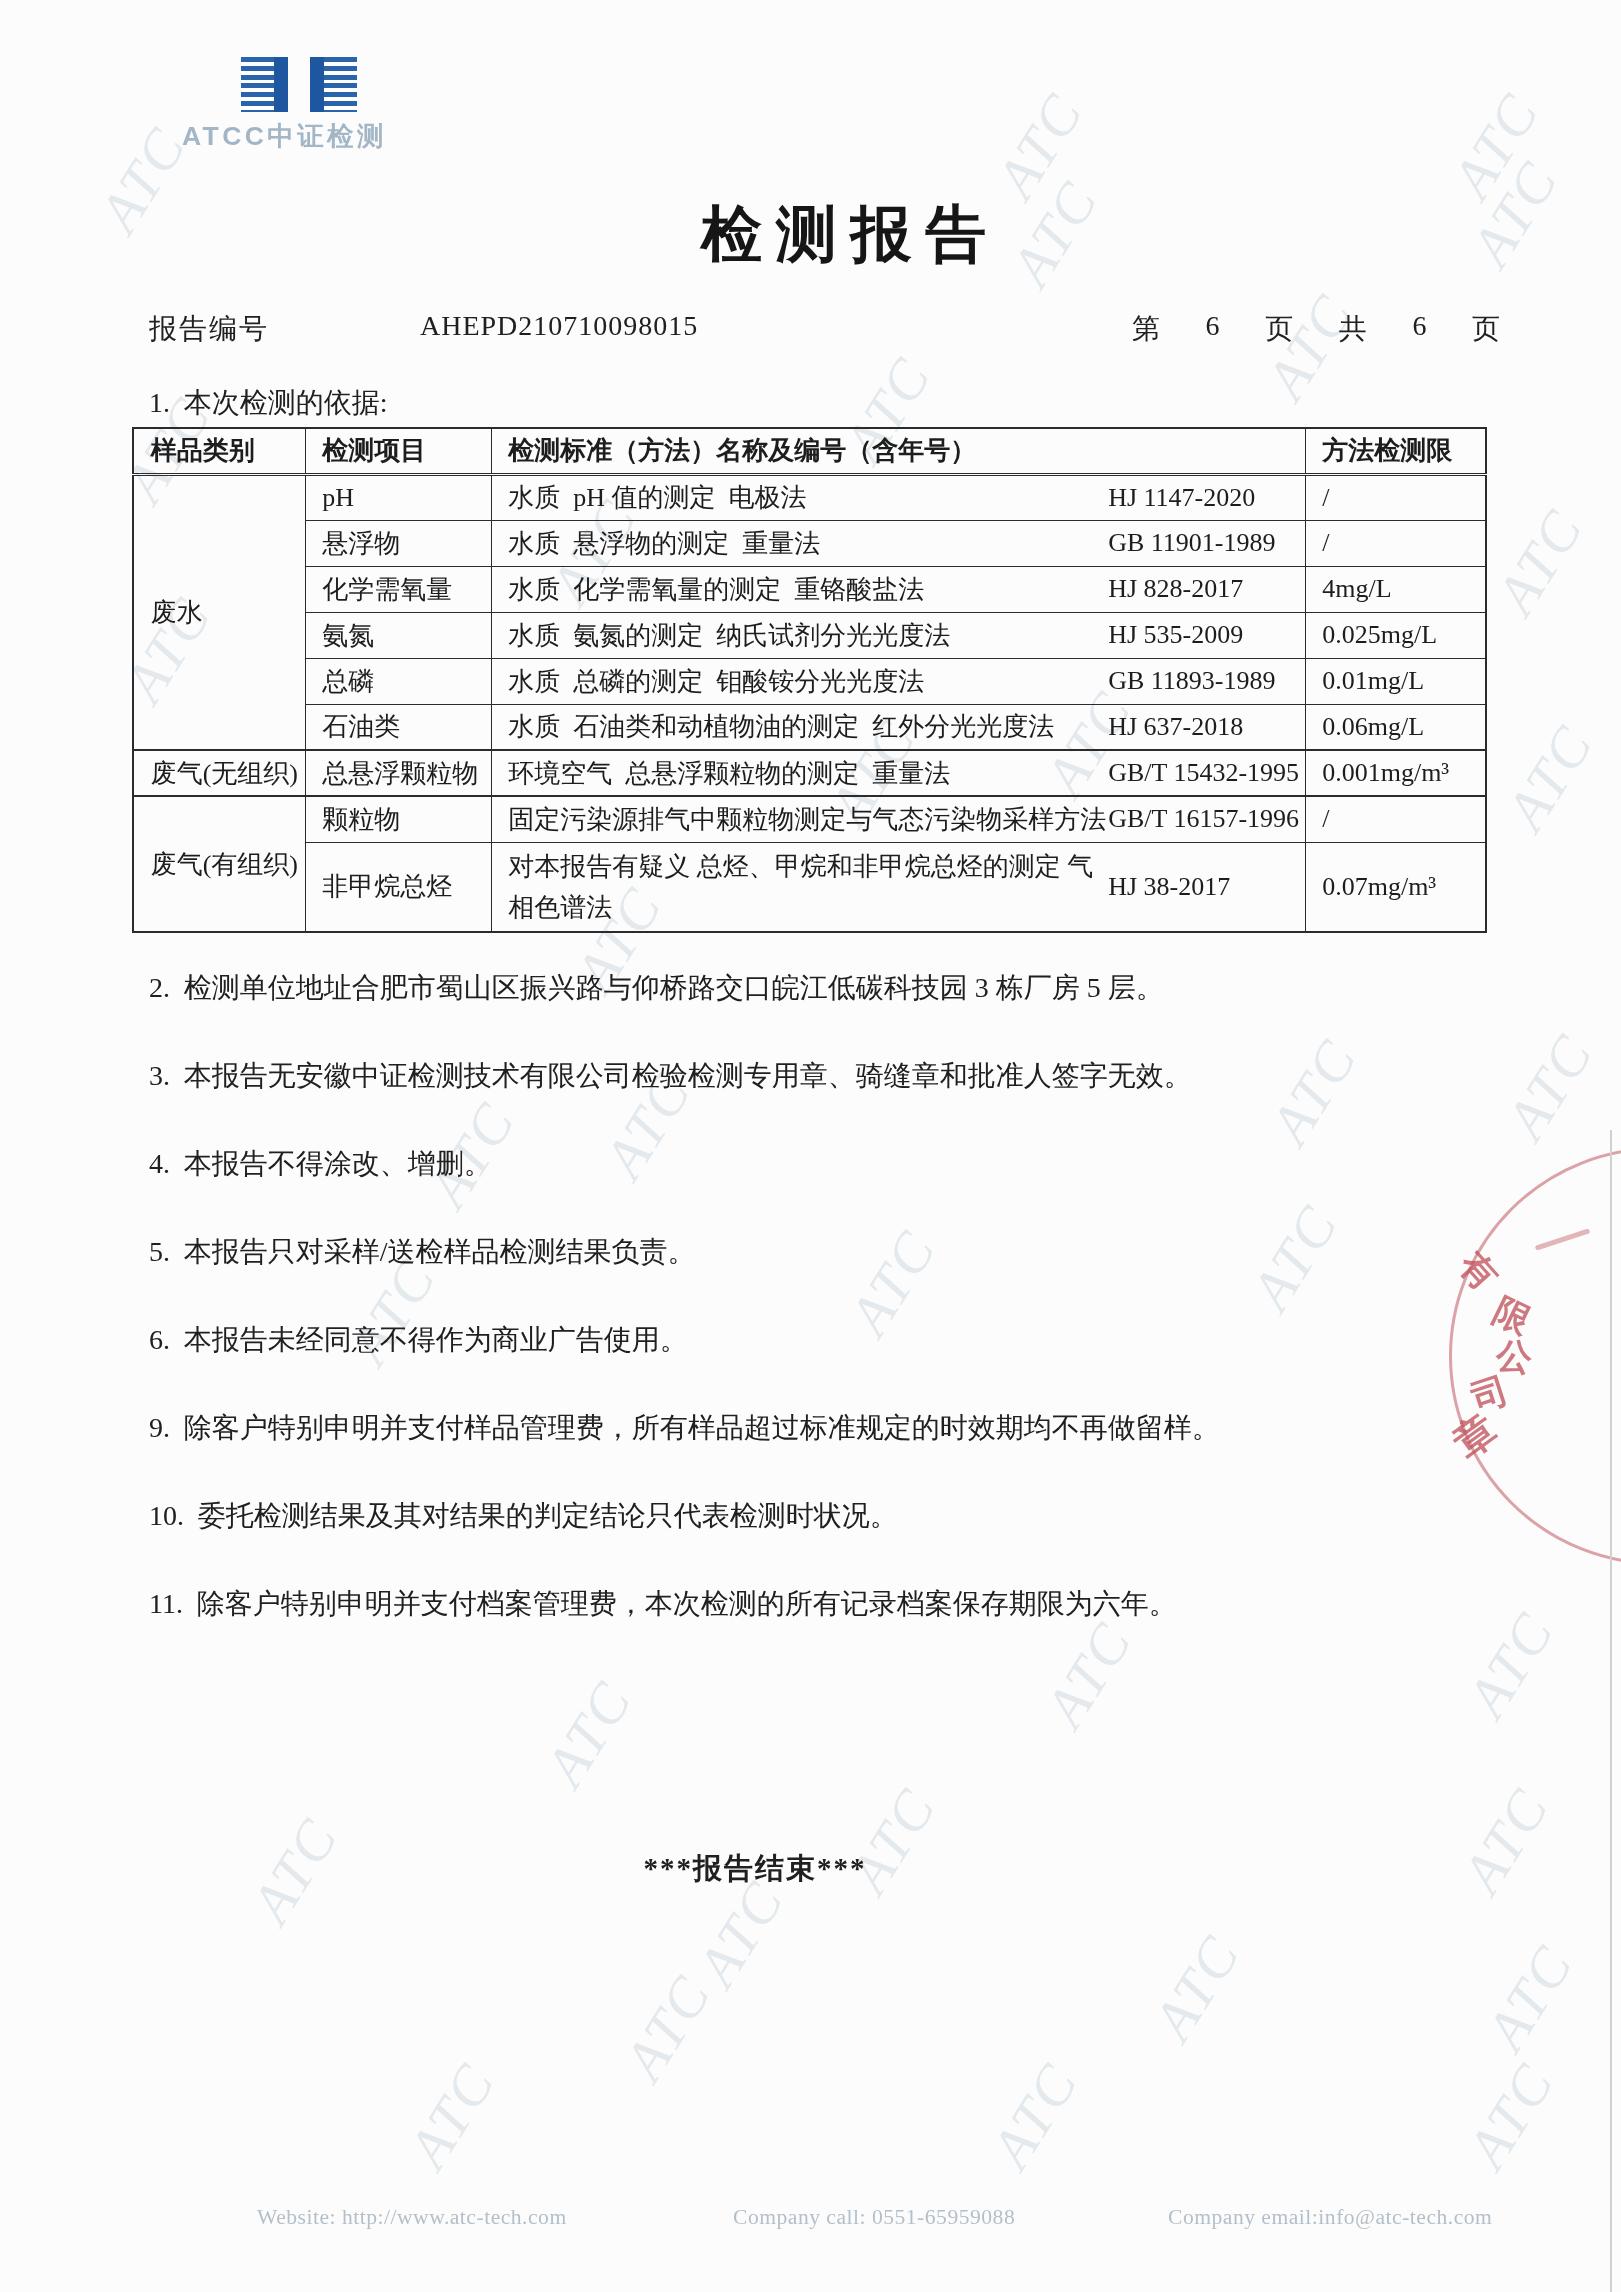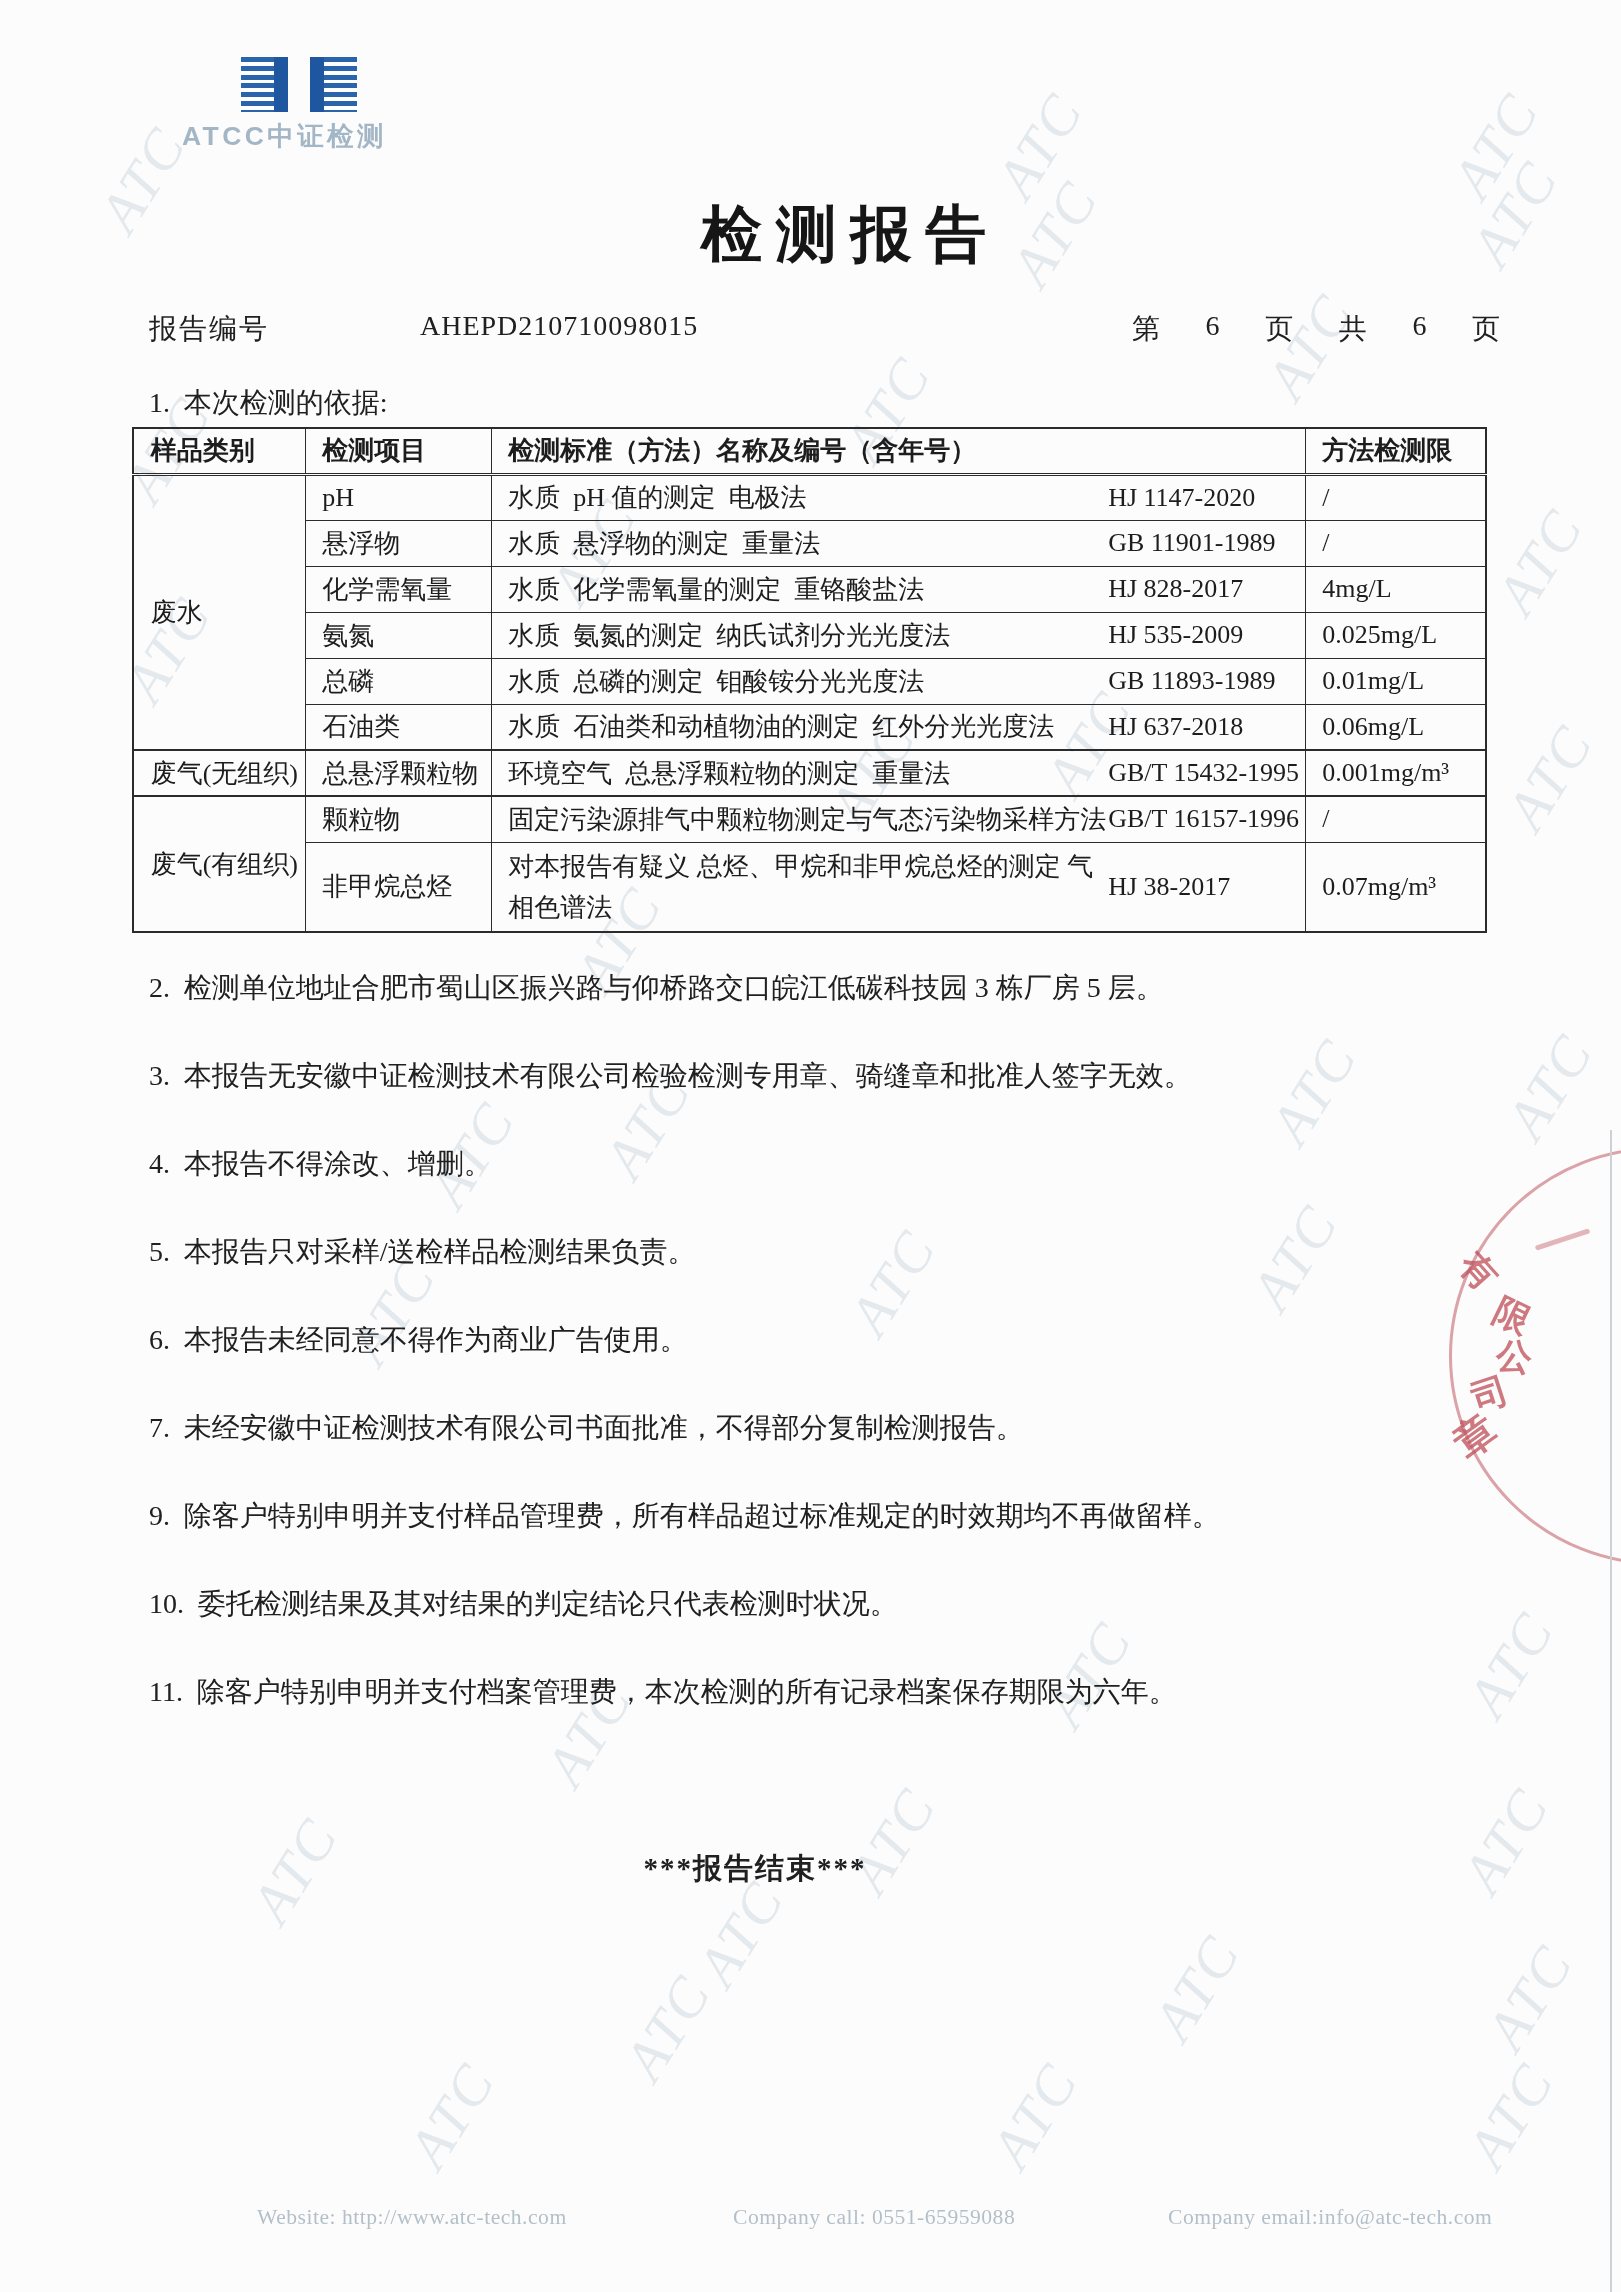--- a/index.html
+++ b/index.html
@@ -306,21 +306,20 @@
         </tr>
       </tbody>
   </table>
 
   <ol class="notes" id="notes-list">
       <li class="note"><span class="num">2.</span><span>检测单位地址合肥市蜀山区振兴路与仰桥路交口皖江低碳科技园 3 栋厂房 5 层。</span></li>
       <li class="note"><span class="num">3.</span><span>本报告无安徽中证检测技术有限公司检验检测专用章、骑缝章和批准人签字无效。</span></li>
       <li class="note"><span class="num">4.</span><span>本报告不得涂改、增删。</span></li>
       <li class="note"><span class="num">5.</span><span>本报告只对采样/送检样品检测结果负责。</span></li>
       <li class="note"><span class="num">6.</span><span>本报告未经同意不得作为商业广告使用。</span></li>
-      <li class="note"><span class="num">7.</span><span>未经安徽中证检测技术有限公司书面批准，不得部分复制检测报告。</span></li>
       <li class="note"><span class="num">9.</span><span>除客户特别申明并支付样品管理费，所有样品超过标准规定的时效期均不再做留样。</span></li>
       <li class="note"><span class="num">10.</span><span>委托检测结果及其对结果的判定结论只代表检测时状况。</span></li>
       <li class="note"><span class="num">11.</span><span>除客户特别申明并支付档案管理费，本次检测的所有记录档案保存期限为六年。</span></li>
     </ol>
 
   <div class="end-marker">***报告结束***</div>
 
   <div id="stamp-group">
     <div class="stamp-ring"></div>
     <div class="stamp-dash"></div>

